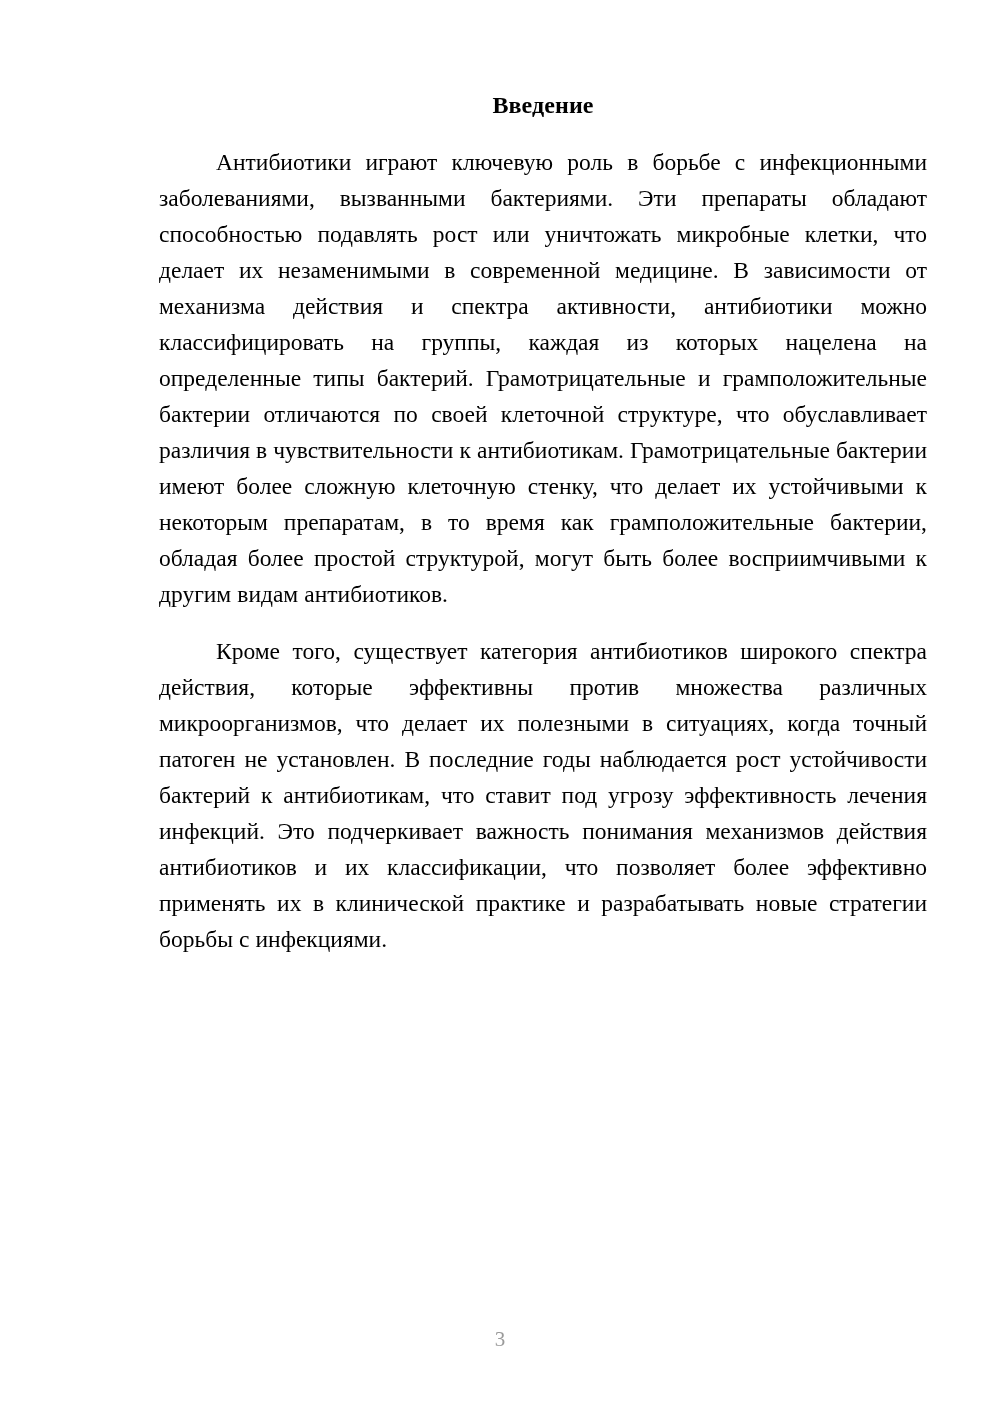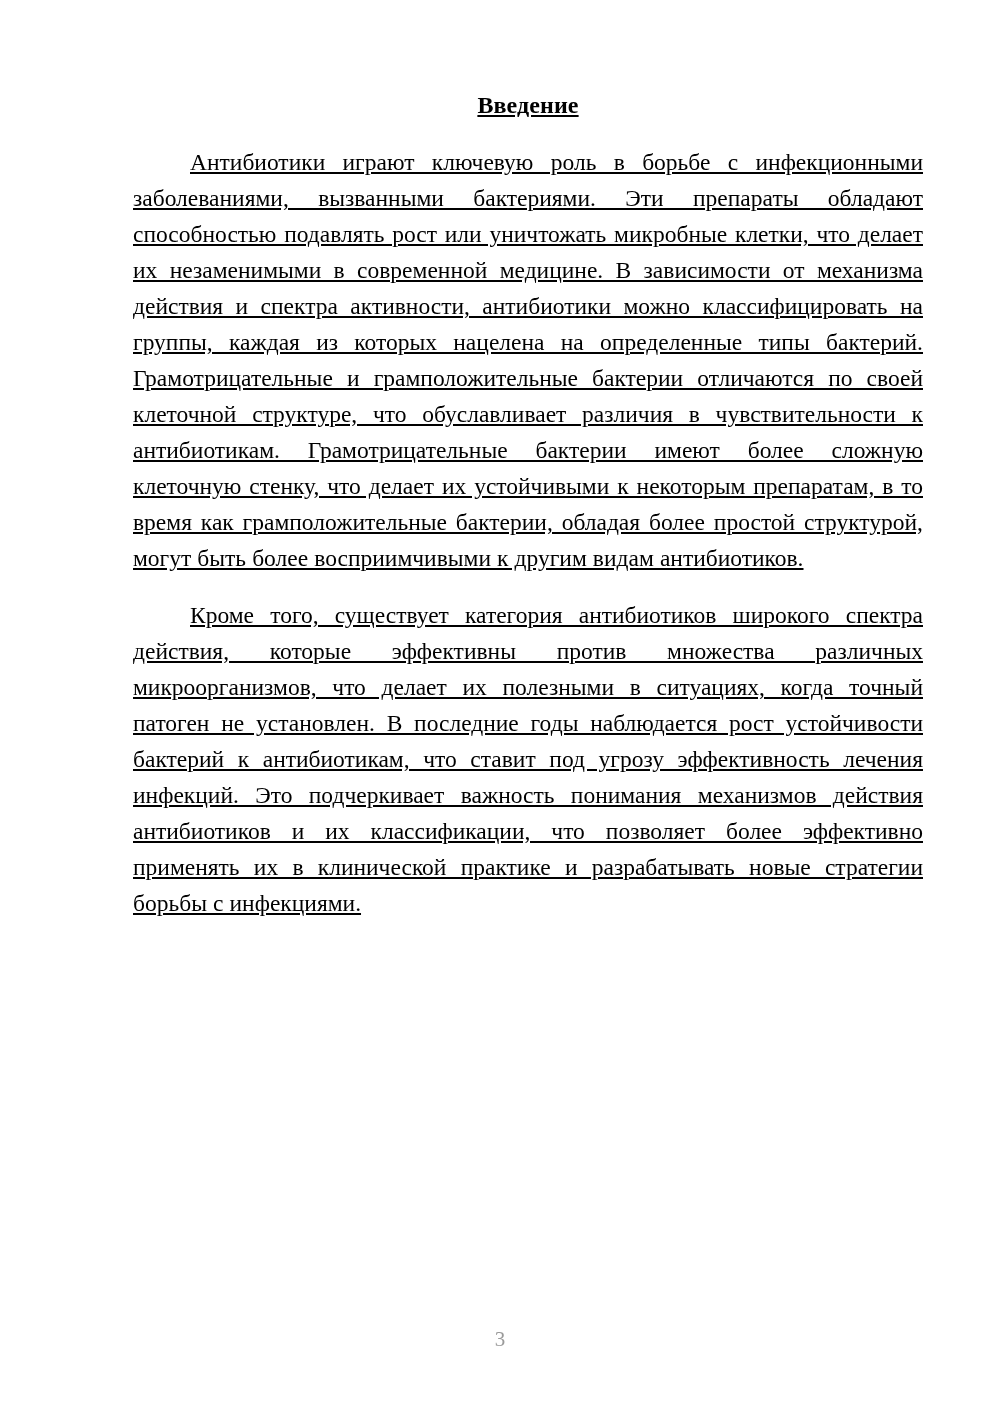--- a/index.html
+++ b/index.html
@@ -20,42 +20,41 @@
     position: relative;
     width: 1000px;
     height: 1414px;
     background: #ffffff;
     box-sizing: border-box;
     overflow: hidden;
   }
 
   .content {
     position: absolute;
-    left: 132px;
+    left: 147px;
     top: 88px;
     width: 792px;
-    text-decoration: underline;
   }
 
   .doc-title {
     font-size: 24px;
     font-weight: bold;
     text-align: center;
     line-height: 34px;
     margin: 0 0 22px 0;
     letter-spacing: 0.1px;
   }
 
   .doc-paragraph {
     font-size: 23.5px;
     line-height: 36px;
     text-align: justify;
     text-justify: inter-word;
     text-indent: 57px;
-    margin: 1px;
+    margin: 12px;
     hyphens: none;
     word-spacing: 0.2px;
   }
 
   .doc-paragraph + .doc-paragraph {
     margin-top: 21px;
   }
 
   .page-number {
     position: absolute;

